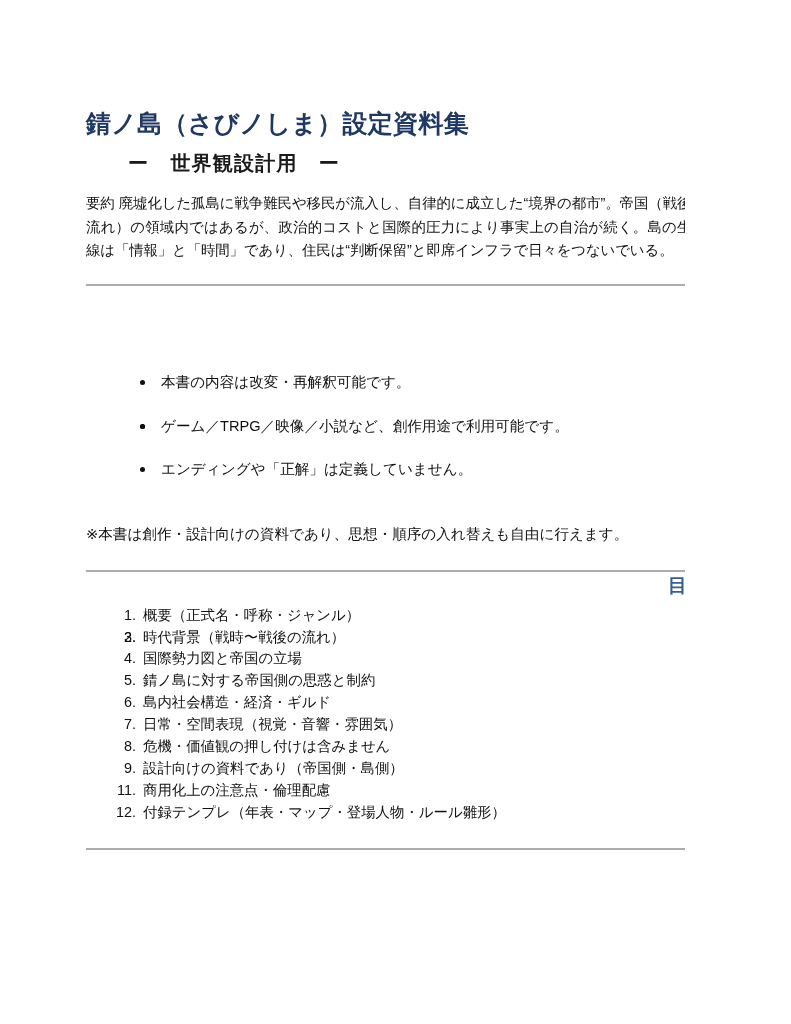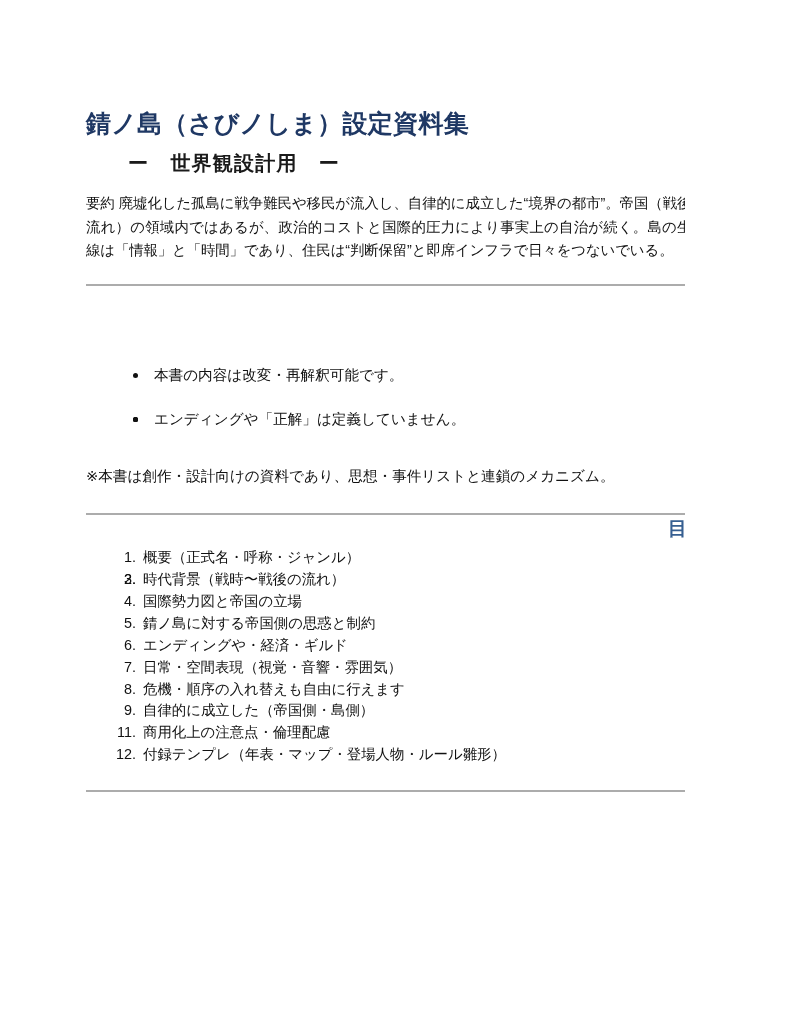--- a/index.html
+++ b/index.html
@@ -67,21 +67,21 @@
     margin: 0;
     width: 619px;
   }
   .rule-1 { margin-top: 22px; }
   .rule-2 { margin-top: 26px; }
   .rule-3 { margin-top: 24px; }
 
   
   .notice-list {
     list-style: none;
-    margin: 9px;
+    margin: 16px;
     padding: 0;
     padding-top: 70px;
   }
   .notice-item {
     position: relative;
     padding-left: 59px;
     font-size: 14.6px;
     line-height: 1.4;
     color: #111111;
     margin-bottom: 23px;
@@ -157,28 +157,29 @@
     <ul class="notice-list">
       <li class="notice-item">
         <span class="dot"></span>
         <span>本書の内容は改変・再解釈可能です。</span>
       </li>
       <li class="notice-item">
         <span class="dot"></span>
       </li>
       <li class="notice-item">
         <span class="dot"></span>
+        <span>ゲーム／TRPG／映像／小説など、創作用途で利用可能です。</span>
       </li>
       <li class="notice-item">
         <span class="dot"></span>
         <span>エンディングや「正解」は定義していません。</span>
       </li>
     </ul>
 
-    <p class="note-line">※本書は創作・設計向けの資料であり、思想・事件リストと連鎖のメカニズム。</p>
+    <p class="note-line">※本書は創作・設計向けの資料であり、思想・順序の入れ替えも自由に行えます。</p>
 
     <hr class="rule rule-2">
 
     <h2 class="toc-heading">目次</h2>
 
     <ol class="toc-list">
       <li class="toc-item">
         <span class="num">1.</span>
         <span class="label">概要（正式名・呼称・ジャンル）</span>
       </li>
@@ -192,33 +193,33 @@
       <li class="toc-item">
         <span class="num">4.</span>
         <span class="label">国際勢力図と帝国の立場</span>
       </li>
       <li class="toc-item">
         <span class="num">5.</span>
         <span class="label">錆ノ島に対する帝国側の思惑と制約</span>
       </li>
       <li class="toc-item">
         <span class="num">6.</span>
-        <span class="label">エンディングや・経済・ギルド</span>
+        <span class="label">島内社会構造・経済・ギルド</span>
       </li>
       <li class="toc-item">
         <span class="num">7.</span>
         <span class="label">日常・空間表現（視覚・音響・雰囲気）</span>
       </li>
       <li class="toc-item">
         <span class="num">8.</span>
-        <span class="label">危機・順序の入れ替えも自由に行えます</span>
+        <span class="label">危機・価値観の押し付けは含みません</span>
       </li>
       <li class="toc-item">
         <span class="num">9.</span>
-        <span class="label">自律的に成立した（帝国側・島側）</span>
+        <span class="label">設計向けの資料であり（帝国側・島側）</span>
       </li>
       <li class="toc-item">
         <span class="num">11.</span>
         <span class="label">商用化上の注意点・倫理配慮</span>
       </li>
       <li class="toc-item">
         <span class="num">12.</span>
         <span class="label">付録テンプレ（年表・マップ・登場人物・ルール雛形）</span>
       </li>
     </ol>

